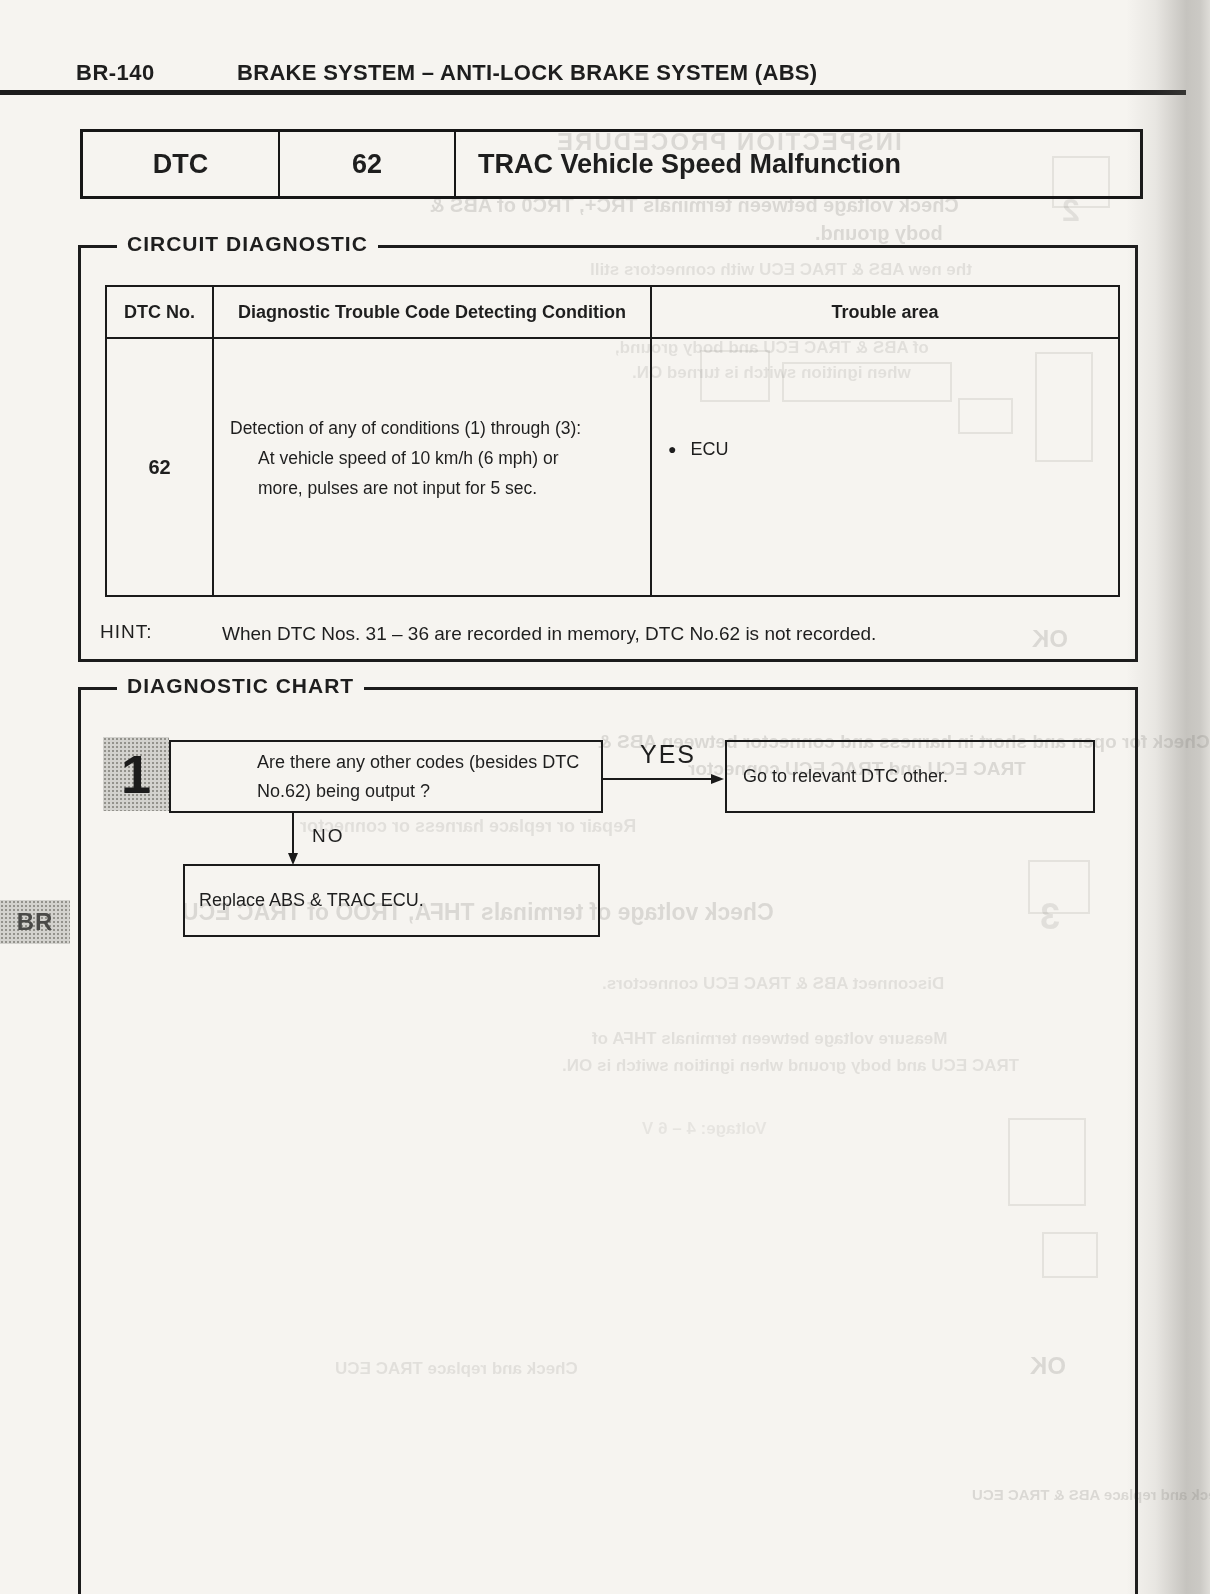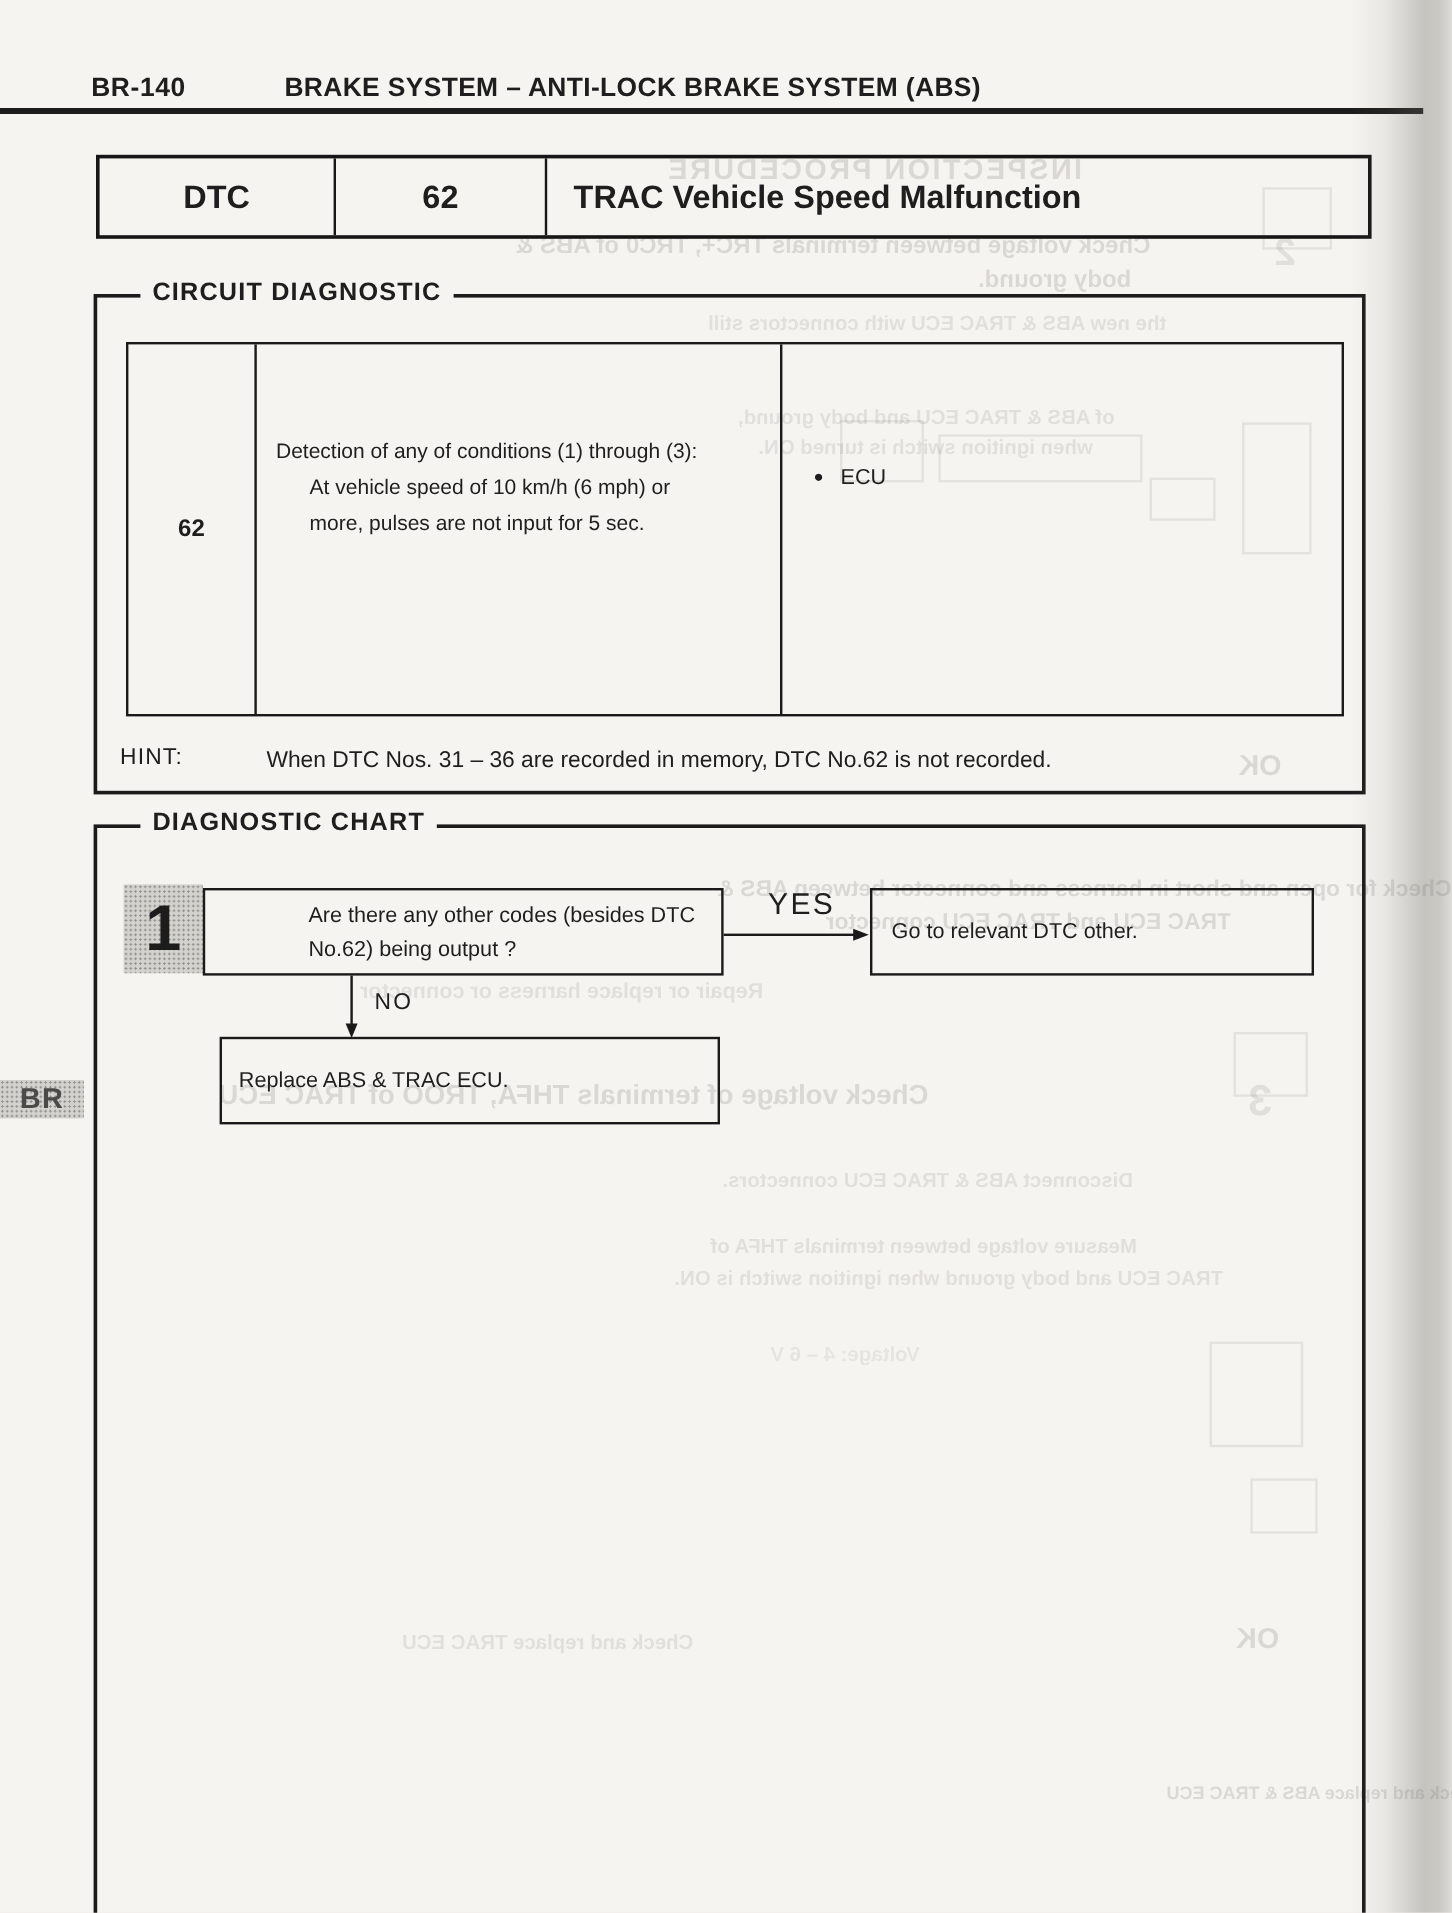--- a/index.html
+++ b/index.html
@@ -43,21 +43,21 @@
   .tbody{flex:1;}
   .tcell{box-sizing:border-box;}
   .tc1{width:107px;border-right:2px solid #1a1a1a;display:flex;align-items:center;justify-content:center;}
   .tc2{width:438px;border-right:2px solid #1a1a1a;}
   .tc3{flex:1;}
   .thead .tcell{display:flex;align-items:center;justify-content:center;
                 font-weight:bold;font-size:18px;}
   .cond{padding:74px 0 0 16px;font-size:17.5px;line-height:30px;}
   .cond .indent{padding-left:28px;}
   .dtc-no{font-size:20px;font-weight:bold;}
-  .trouble{padding:100px 0 0 26px;font-size:18px;}
+  .trouble{padding:100px 0 0 16px;font-size:18px;}
   .trouble .dot{font-size:14px;vertical-align:1px;margin-right:14px;}
 
   .hint-label{left:100px;top:589px;font-size:19px;letter-spacing:1px;text-align:right;}
   .hint-text{left:222px;top:591px;font-size:19px;}
 
   
   .halftone{background-color:#d3d2ce;
             background-image:radial-gradient(#93928c 1.1px,rgba(0,0,0,0) 1.1px);
             background-size:4px 4px;}
   .stepnum{left:103px;top:705px;width:66px;height:74px;display:flex;align-items:center;
@@ -70,21 +70,21 @@
   .yes-label{left:640px;top:708px;font-size:25px;letter-spacing:2px;font-weight:400;}
   .yes-line{left:603px;top:746px;width:112px;height:2px;background:#1a1a1a;}
   .yes-head{left:711px;top:742px;width:0;height:0;border-left:13px solid #1a1a1a;
             border-top:5px solid transparent;border-bottom:5px solid transparent;}
   .no-label{left:312px;top:793px;font-size:19px;letter-spacing:2px;}
   .no-line{left:292px;top:781px;width:2px;height:43px;background:#1a1a1a;}
   .no-head{left:288px;top:821px;width:0;height:0;border-top:12px solid #1a1a1a;
            border-left:5px solid transparent;border-right:5px solid transparent;}
 
   
-  .br-tab{left:0;top:868px;width:70px;height:32px;display:flex;align-items:center;
+  .br-tab{left:0;top:868px;width:70px;height:44px;display:flex;align-items:center;
           justify-content:center;font-size:24px;font-weight:bold;color:#4a4a48;letter-spacing:1px;}
 
   
   .ghost{position:absolute;color:#55534e;transform:scaleX(-1);font-weight:bold;
          white-space:nowrap;pointer-events:none;}
   .g18{opacity:0.17;} .g13{opacity:0.12;} .g09{opacity:0.09;}
   .ghost-box{position:absolute;border:2px solid rgba(80,78,72,0.11);box-sizing:border-box;
              pointer-events:none;}
 </style>
 </head>
@@ -129,20 +129,25 @@
     <div class="dtc-cell dtc-c1 ink">DTC</div>
     <div class="dtc-cell dtc-c2 ink">62</div>
     <div class="dtc-cell dtc-c3 ink">TRAC Vehicle Speed Malfunction</div>
   </div>
 
   <div class="abs section circuit-section">
     <div class="section-heading ink">CIRCUIT DIAGNOSTIC</div>
   </div>
 
   <div class="abs ctable">
+    <div class="trow thead">
+      <div class="tcell tc1 ink">DTC No.</div>
+      <div class="tcell tc2 ink">Diagnostic Trouble Code Detecting Condition</div>
+      <div class="tcell tc3 ink">Trouble area</div>
+    </div>
     <div class="trow tbody">
       <div class="tcell tc1">
         <span class="dtc-no ink">62</span>
       </div>
       <div class="tcell tc2 cond ink">
         <div>Detection of any of conditions (1) through (3):</div>
         <div class="indent">At vehicle speed of 10 km/h (6 mph) or</div>
         <div class="indent">more, pulses are not input for 5 sec.</div>
       </div>
       <div class="tcell tc3 trouble ink">

